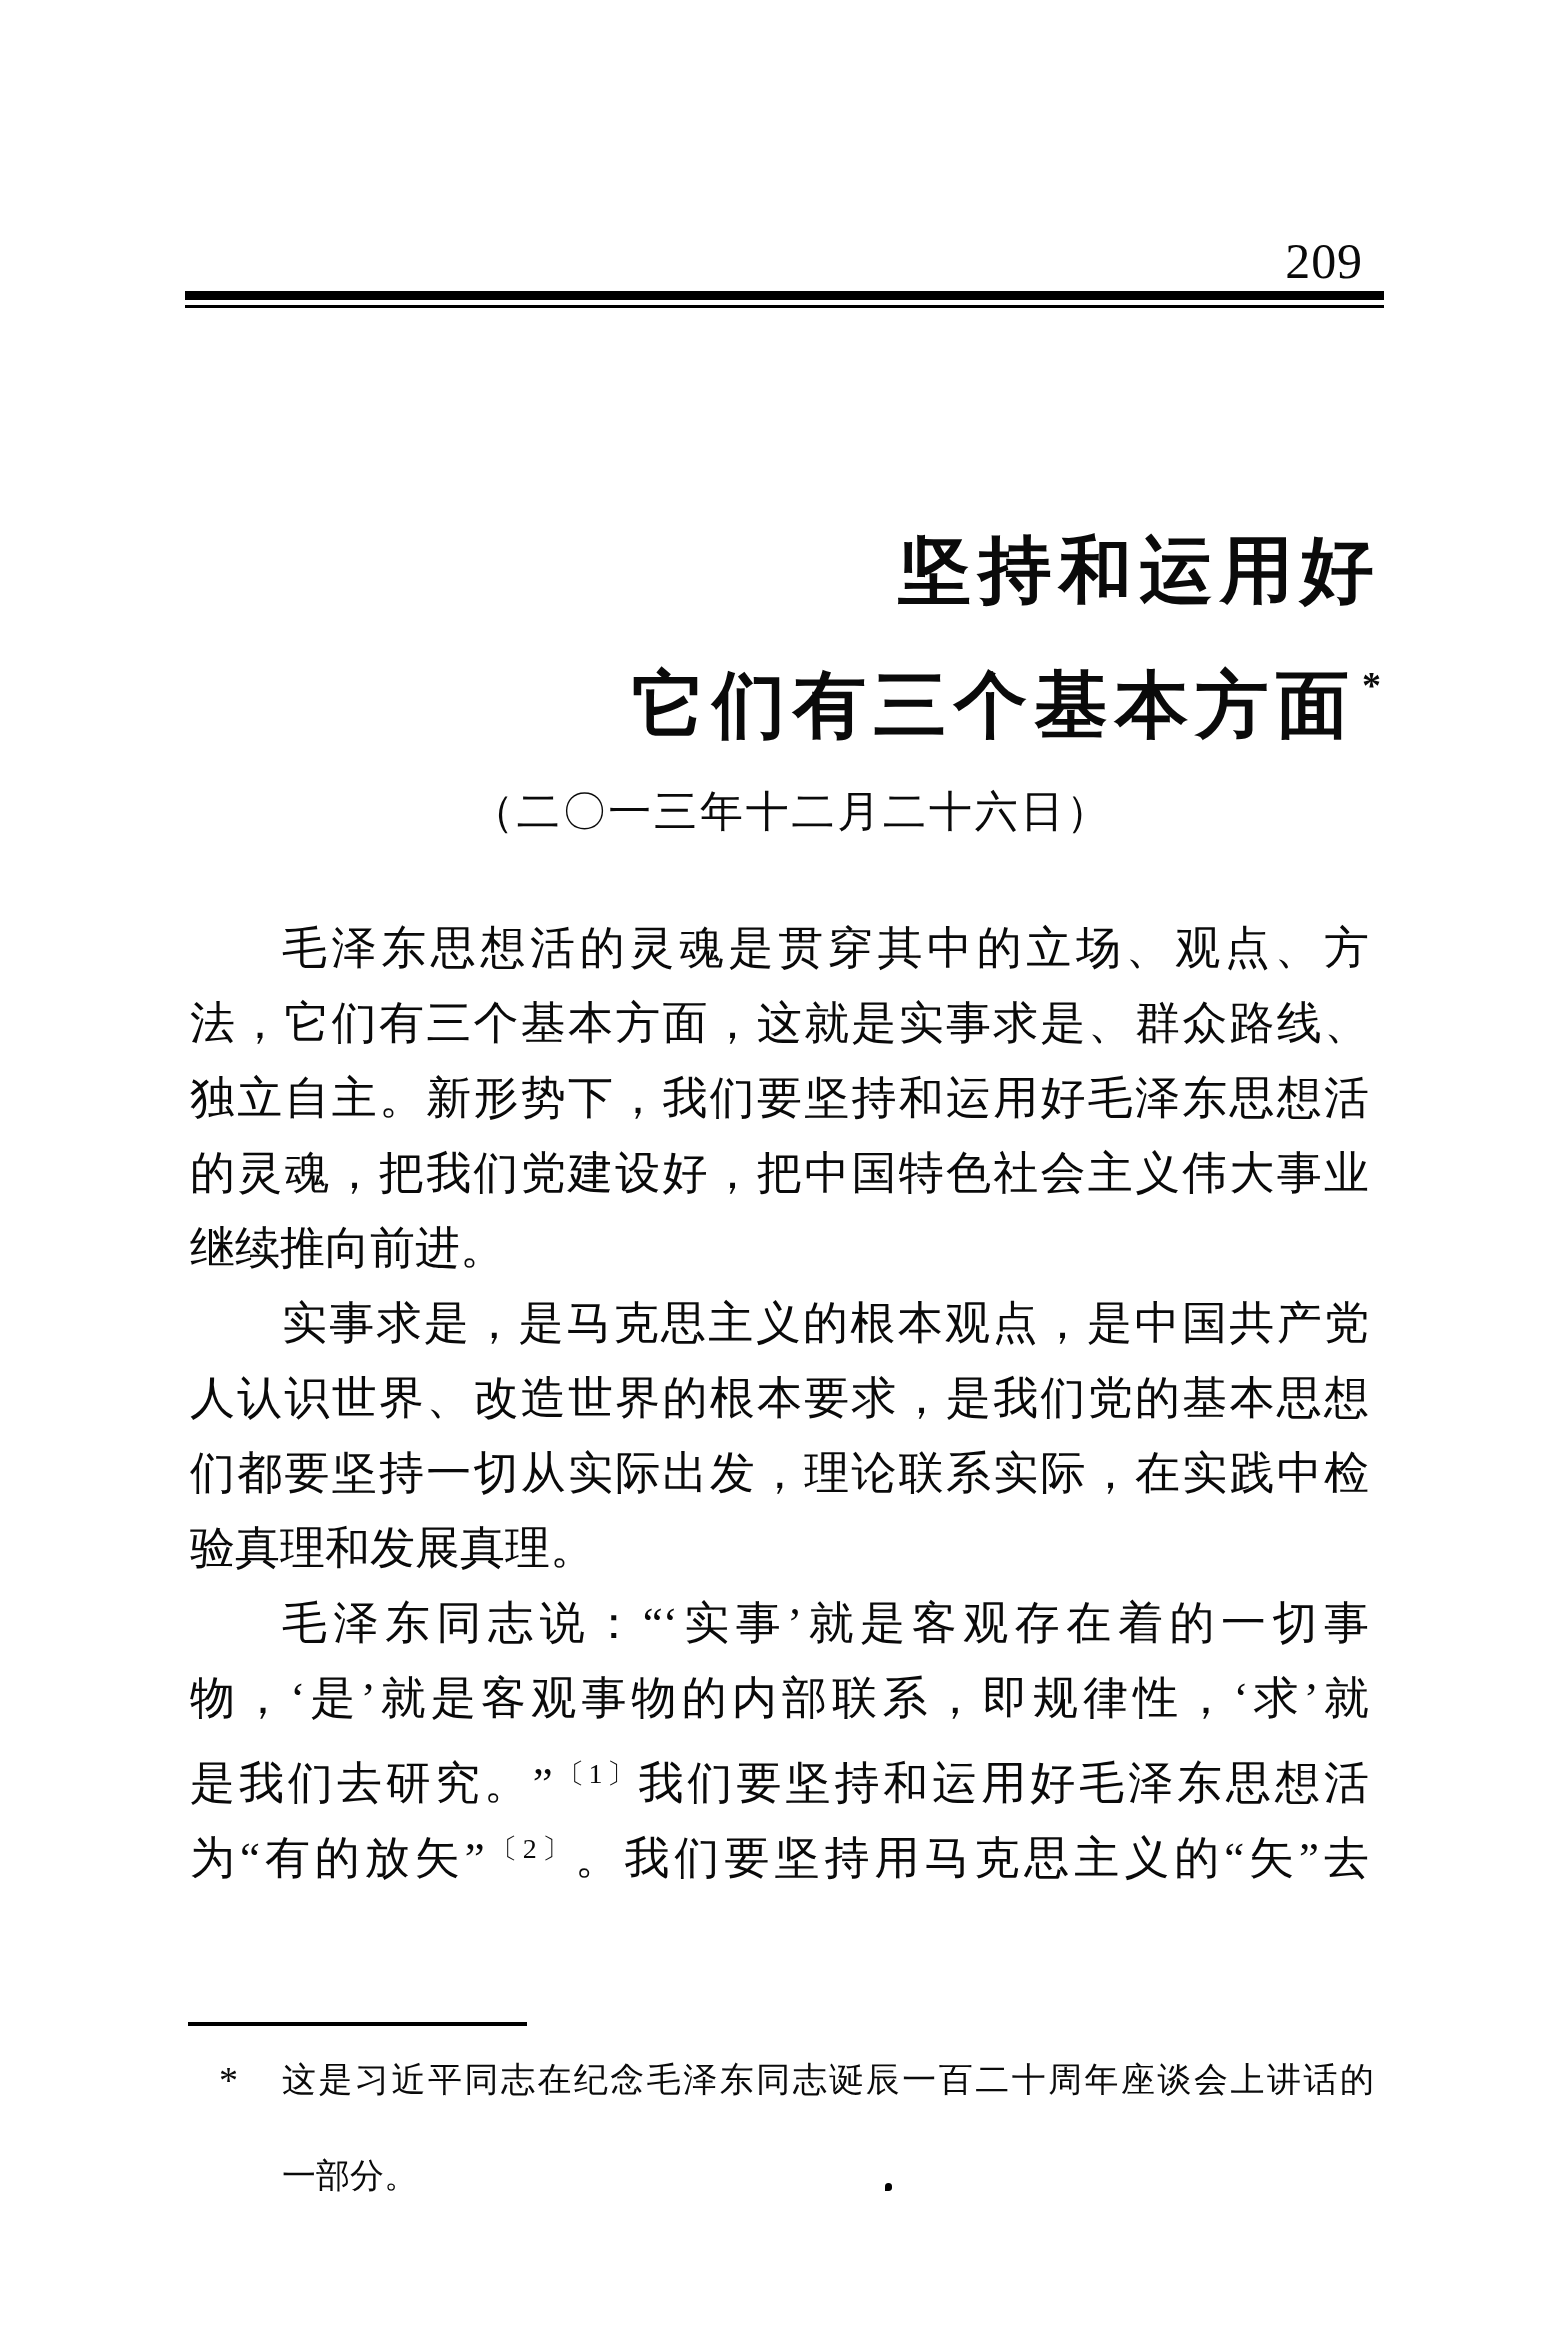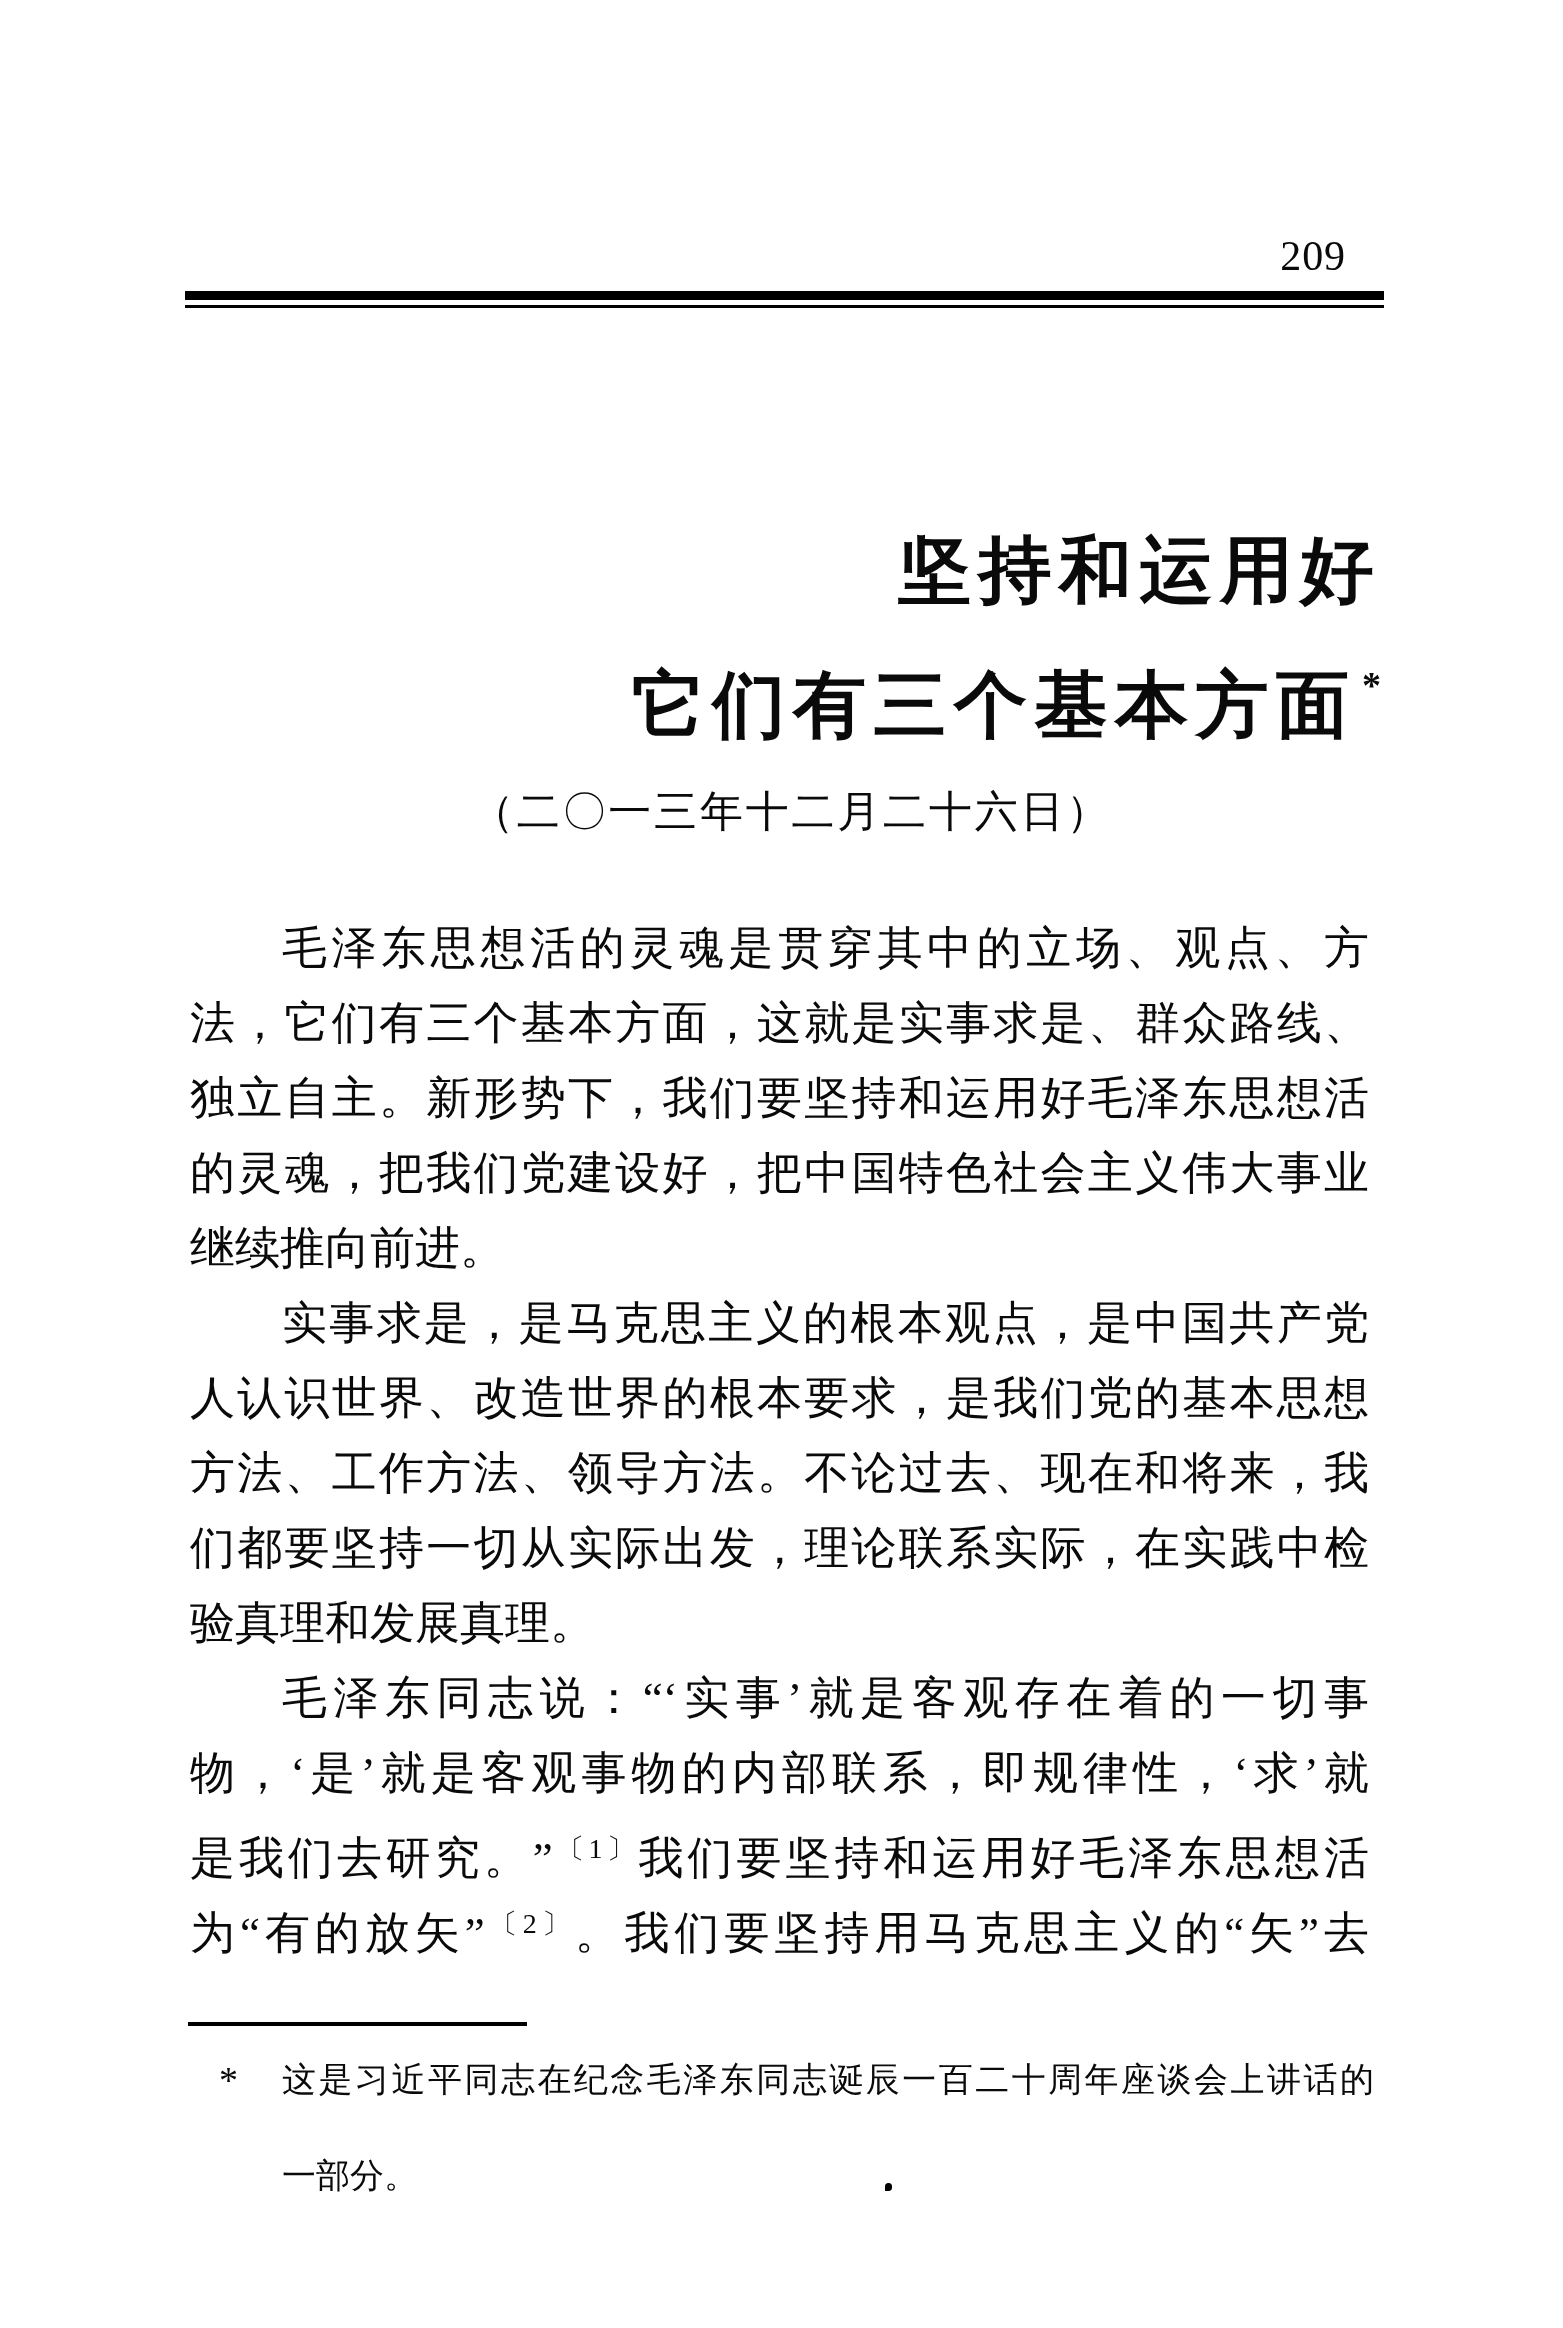--- a/index.html
+++ b/index.html
@@ -14,22 +14,22 @@
     background: #ffffff;
     color: #0a0a0a;
     font-family: "Liberation Serif", serif;
     overflow: hidden;
   }
 
   
   .page-number {
     position: absolute;
     top: 232px;
-    right: 217px;
-    font-size: 42px;
+    right: 200px;
+    font-size: 50px;
     font-family: "Liberation Serif", serif;
     letter-spacing: 0.9px;
   }
   .header-rule-thick {
     position: absolute;
     left: 185px;
     top: 291px;
     width: 1199px;
     height: 8.5px;
     background: #000;
@@ -174,21 +174,20 @@
   <div class="body-text">
 
     <div class="line full indent">毛泽东思想活的灵魂是贯穿其中的立场、观点、方</div>
     <div class="line full">法，它们有三个基本方面，这就是实事求是、群众路线、</div>
     <div class="line full">独立自主。新形势下，我们要坚持和运用好毛泽东思想活</div>
     <div class="line full">的灵魂，把我们党建设好，把中国特色社会主义伟大事业</div>
     <div class="line">继续推向前进。</div>
 
     <div class="line full indent">实事求是，是马克思主义的根本观点，是中国共产党</div>
     <div class="line full">人认识世界、改造世界的根本要求，是我们党的基本思想</div>
-    <div class="line full">方法、工作方法、领导方法。不论过去、现在和将来，我</div>
     <div class="line full">们都要坚持一切从实际出发，理论联系实际，在实践中检</div>
     <div class="line">验真理和发展真理。</div>
 
     <div class="line full indent">毛泽东同志说：“‘实事’就是客观存在着的一切事</div>
     <div class="line full">物，‘是’就是客观事物的内部联系，即规律性，‘求’就</div>
     <div class="line full"><span>是我们去研究。”</span><span class="ref">〔1〕</span><span>我们要坚持和运用好毛泽东思想活</span></div>
     <div class="line full"><span>为“有的放矢”</span><span class="ref">〔2〕</span><span>。我们要坚持用马克思主义的“矢”去</span></div>
   </div>
 
   <div class="footnote-rule"></div>

